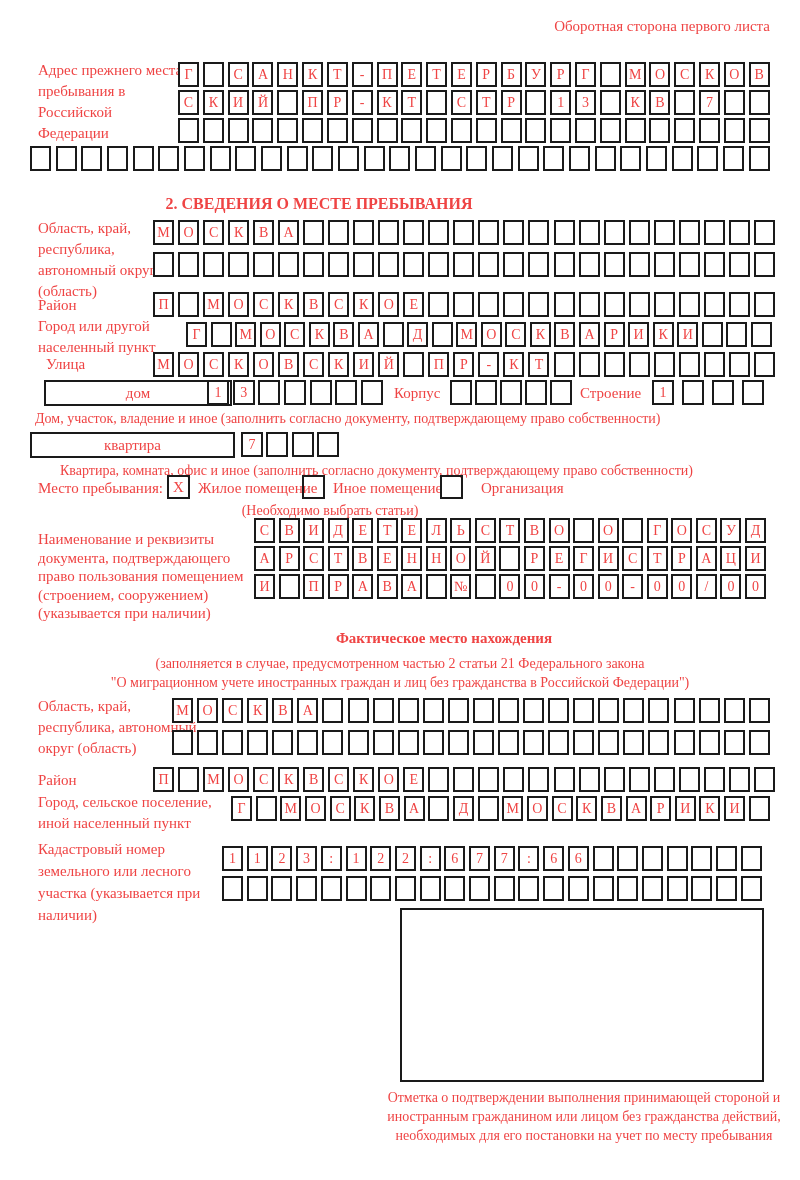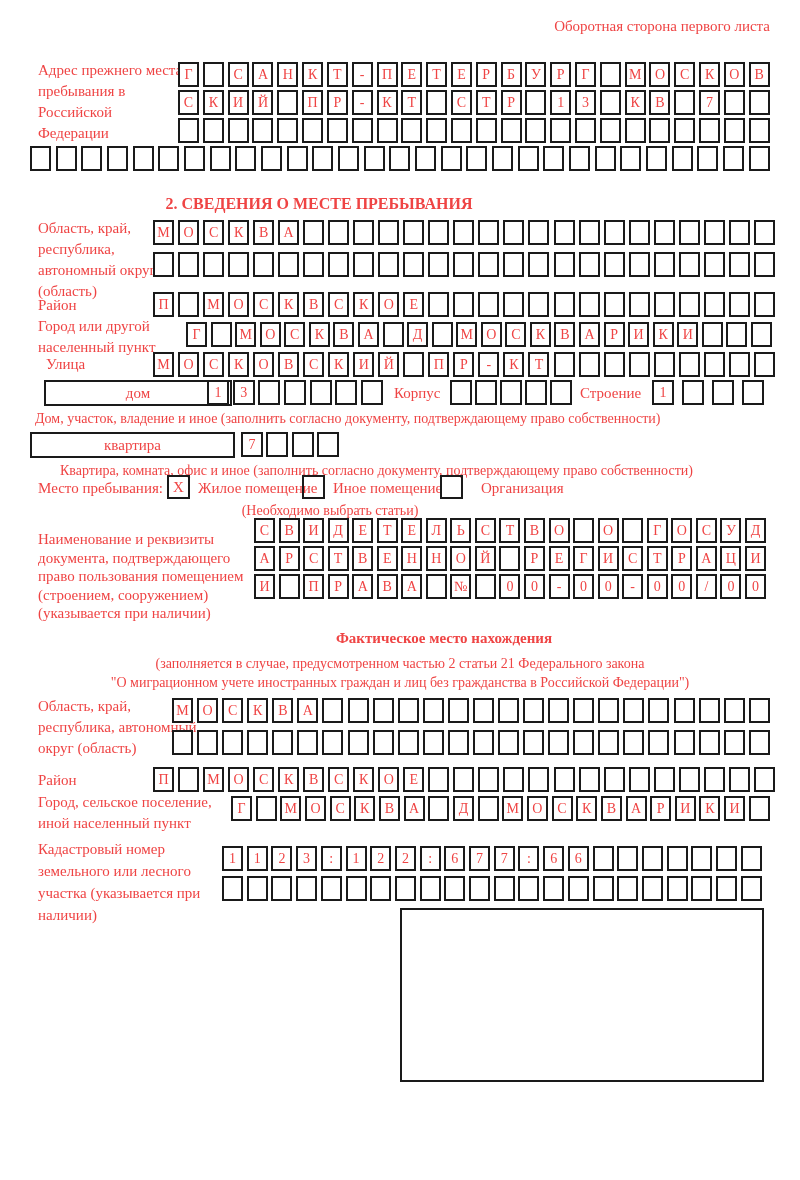--- a/index.html
+++ b/index.html
@@ -568,14 +568,15 @@
       <span class="cell"></span>
       <span class="cell"></span>
       <span class="cell"></span>
       <span class="cell"></span>
       <span class="cell"></span>
       <span class="cell"></span>
       <span class="cell"></span>
     </div>
 
   <div class="abs bigbox" style="left:400px; top:908px; width:364px; height:174px;"></div>
+  <div class="abs note center" style="left:386px; top:1088px; width:396px; line-height:19px;">Отметка о подтверждении выполнения принимающей стороной и иностранным гражданином или лицом без гражданства действий, необходимых для его постановки на учет по месту пребывания</div>
 
 </div>
 
 </body></html>

